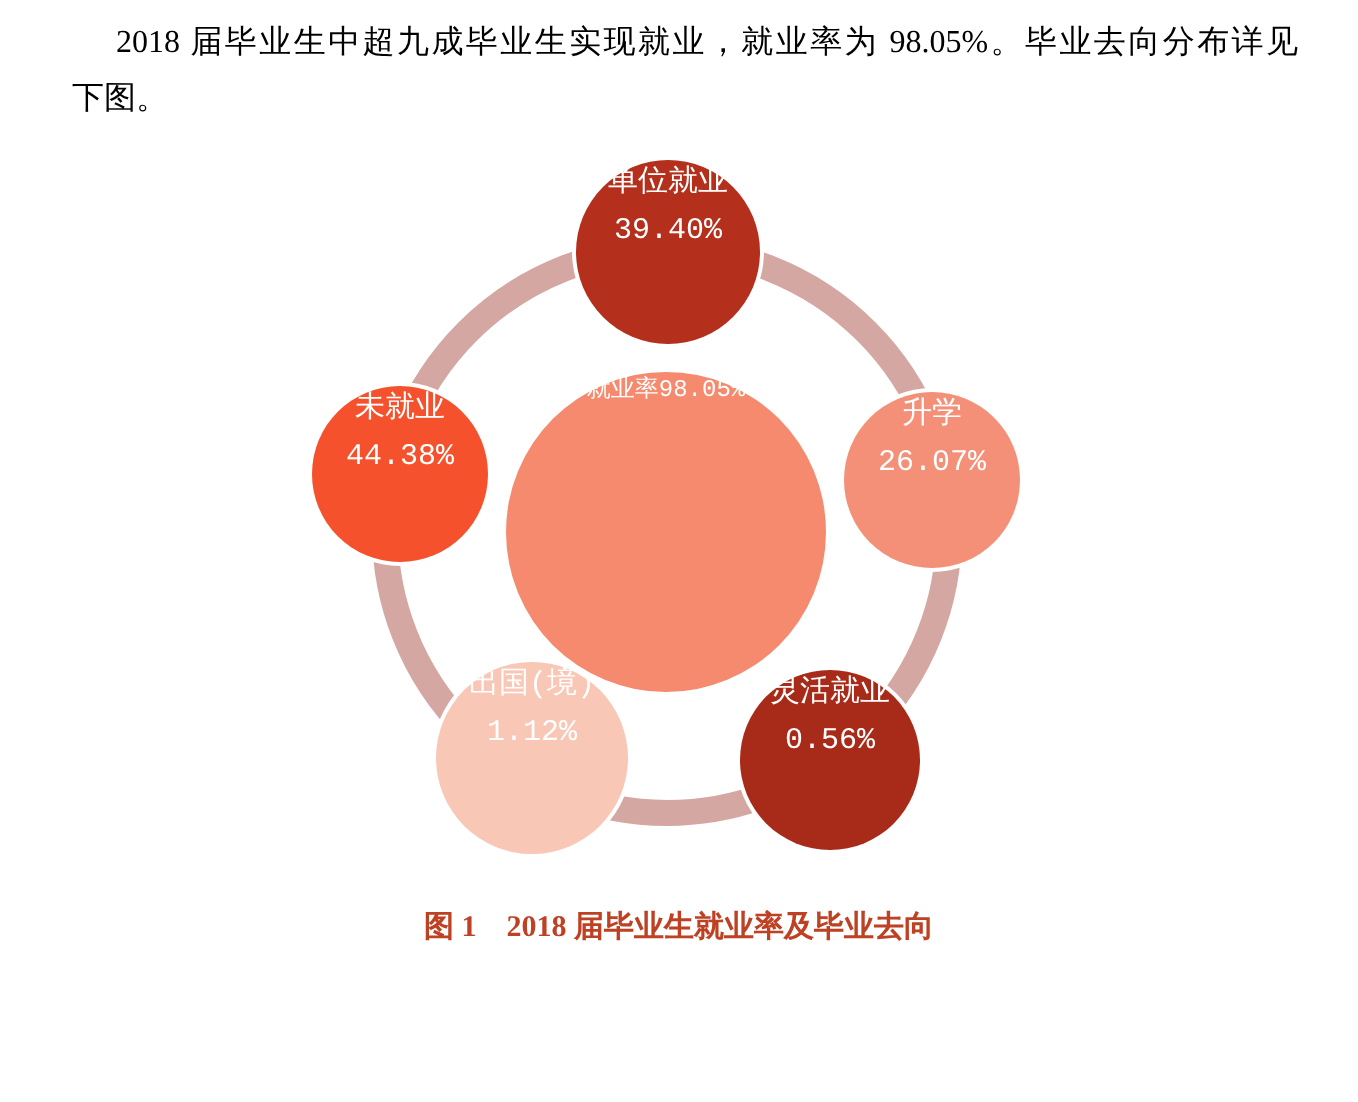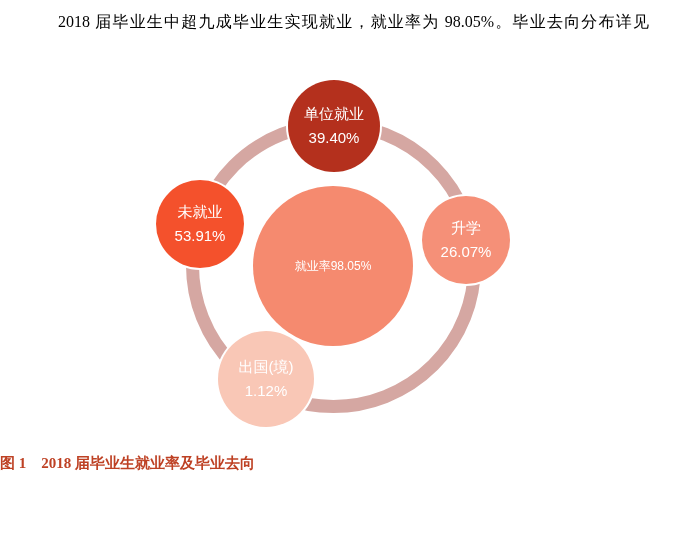--- a/index.html
+++ b/index.html
@@ -42,83 +42,88 @@
     border: 13px solid #d5a7a2;
     border-radius: 50%;
     box-sizing: content-box;
   }
   .circle {
     position: absolute;
     border-radius: 50%;
     display: flex;
     flex-direction: column;
     align-items: center;
-    justify-content: center;
+    justify-content: flex-start;
     color: #ffffff;
     text-align: center;
-    font-family: Liberation Sans, sans-serif;
+    font-family: Liberation Mono, monospace;
     box-shadow: 0 0 0 2px #ffffff;
   }
   .node { font-size: 15px; line-height: 24px; }
   .center-circle {
     left: 253px; top: 116px; width: 160px; height: 160px;
     font-size: 12px;
   }
   .node-top    { left: 288px; top: 10px;  width: 92px; height: 92px; }
-  .node-left   { left: 156px; top: 110px; width: 88px; height: 88px; }
+  .node-left   { left: 156px; top: 123px; width: 88px; height: 88px; }
   .node-right  { left: 422px; top: 126px; width: 88px; height: 88px; }
   .node-bl     { left: 218px; top: 261px; width: 96px; height: 96px; }
   .node-br     { left: 370px; top: 265px; width: 90px; height: 90px; }
   .caption {
     position: absolute;
     left: 0;
     top: 384px;
     width: 100%;
-    text-align: left;
+    text-align: center;
     font-weight: bold;
     font-size: 15px;
     color: #be4124;
     font-family: "Liberation Serif", "DejaVu Serif", serif;
   }
 </style>
 </head>
 <body>
 
 <div class="page">
 
   <div class="para">
     <div class="para-line1">2018 届毕业生中超九成毕业生实现就业，就业率为 98.05%。毕业去向分布详见</div>
+    <div class="para-line2">下图。</div>
   </div>
 
   <div class="figure">
 
     <div class="ring" style="border-color: rgb(213, 167, 162);"></div>
 
     <div class="circle center-circle" style="background: rgb(245, 138, 111);">
       <span>就业率98.05%</span>
     </div>
 
     <div class="circle node node-top" style="background: rgb(180, 48, 29);">
       <span>单位就业</span>
       <span>39.40%</span>
     </div>
 
     <div class="circle node node-right" style="background: rgb(245, 144, 120);">
       <span>升学</span>
       <span>26.07%</span>
     </div>
 
+    <div class="circle node node-br" style="background: rgb(168, 43, 26);">
+      <span>灵活就业</span>
+      <span>0.56%</span>
+    </div>
 
     <div class="circle node node-bl" style="background: rgb(249, 199, 182);">
       <span>出国(境)</span>
       <span>1.12%</span>
     </div>
 
     <div class="circle node node-left" style="background: rgb(244, 81, 44);">
       <span>未就业</span>
-      <span>53.91%</span>
+      <span>44.38%</span>
     </div>
 
     <div class="caption">图 1　2018 届毕业生就业率及毕业去向</div>
 
   </div>
 
 </div>
 
 </body></html>

